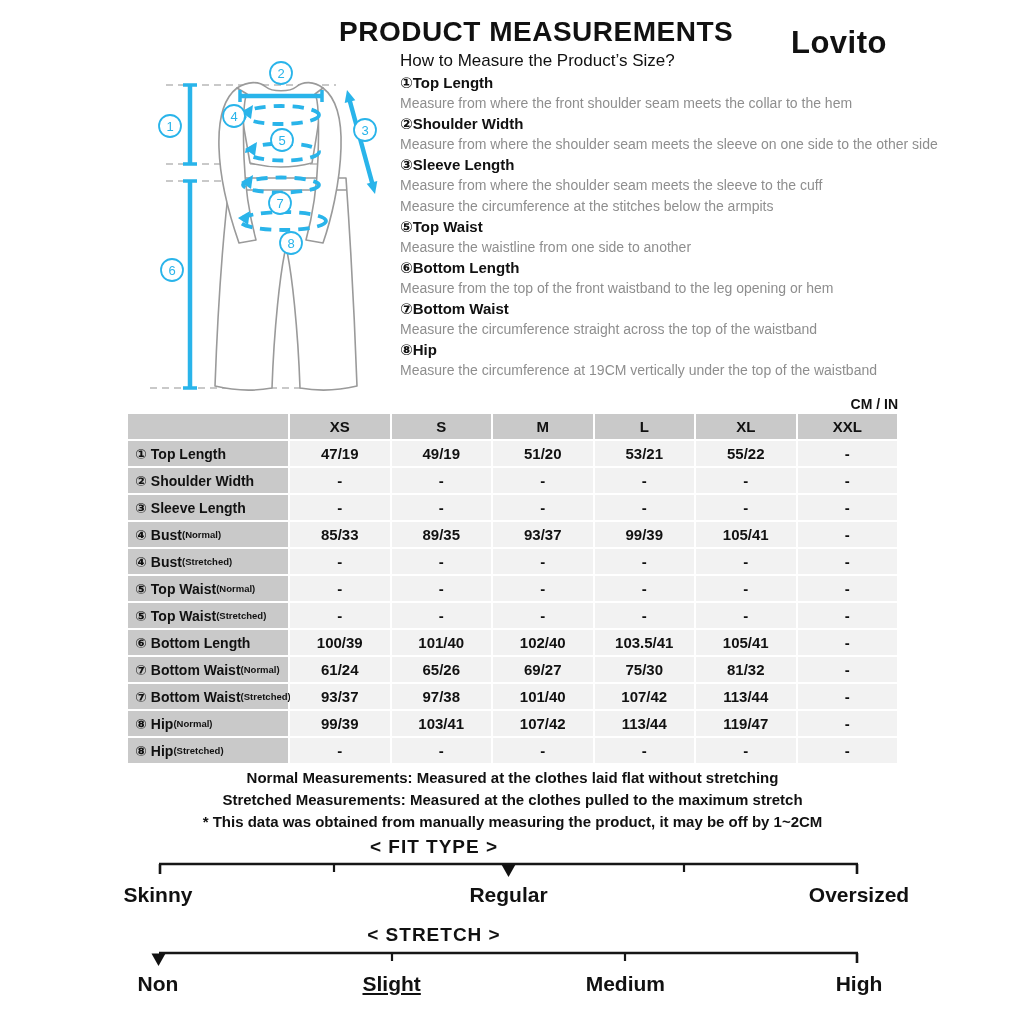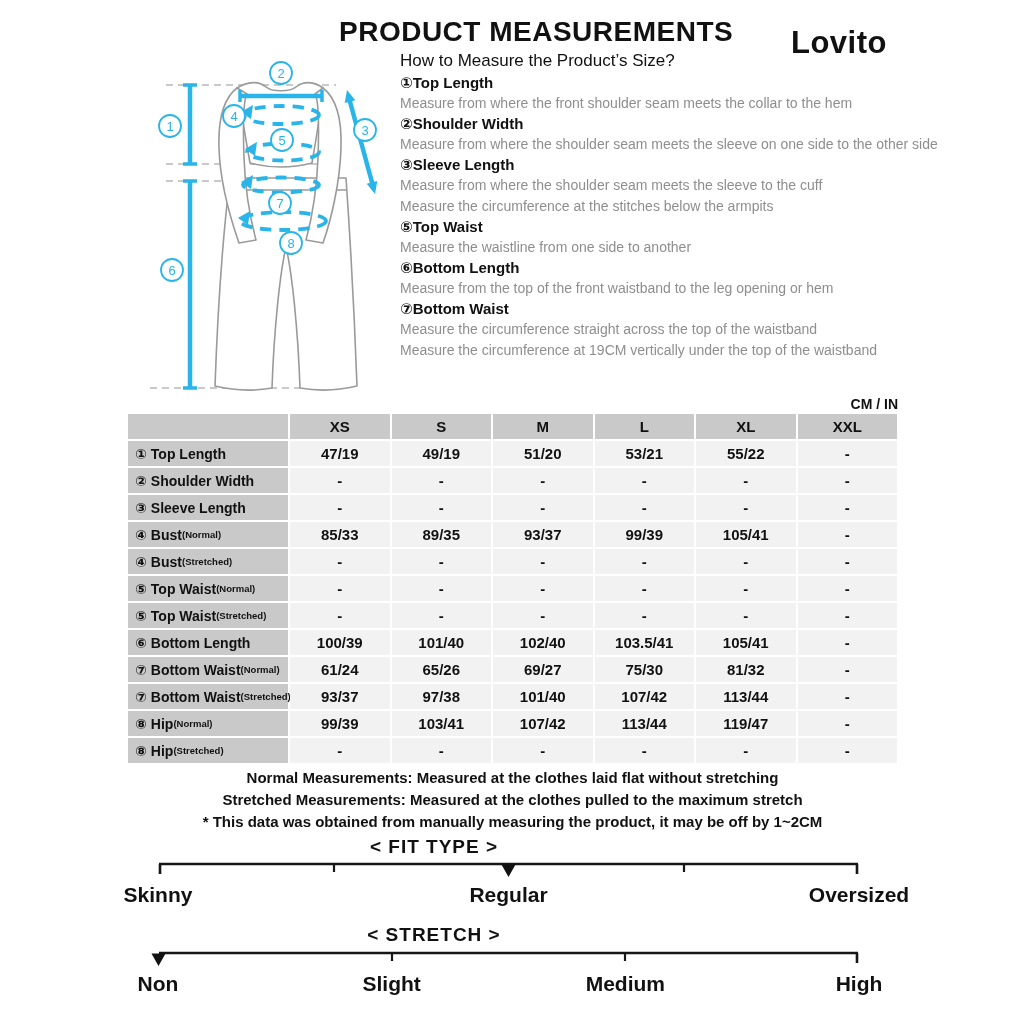--- a/index.html
+++ b/index.html
@@ -179,20 +179,21 @@
     <div class="g-head"><span class="g-num">⑥</span><span class="g-name">Bottom Length</span></div>
     <div class="g-desc">Measure from the top of the front waistband to the leg opening or hem</div>
   </div>
 
   <div class="g-item">
     <div class="g-head"><span class="g-num">⑦</span><span class="g-name">Bottom Waist</span></div>
     <div class="g-desc">Measure the circumference straight across the top of the waistband</div>
   </div>
 
   <div class="g-item">
+    <div class="g-head"><span class="g-num">⑧</span><span class="g-name">Hip</span></div>
     <div class="g-desc">Measure the circumference at 19CM vertically under the top of the waistband</div>
   </div>
 </div>
   </section>
 
   <div class="unit-label">CM / IN</div>
 
   <div class="size-table">
       <div class="cell head"></div>
       <div class="cell head">XS</div>
@@ -358,19 +359,19 @@
   <div class="scale-wrap stretch-wrap">
     <svg class="scale-svg" viewBox="-10 0 721 18">
       <path class="sline" d="M1,3 H700"></path>
       <path class="stick" d="M699,3 V13"></path>
       <path class="stick2" d="M234,3 V11"></path>
       <path class="stick2" d="M467,3 V11"></path>
       <polygon class="tri" points="-6.5,3.5 7.5,3.5 0.5,16"></polygon>
     </svg>
     <div class="scale-labels">
         <span class="scale-label" style="left: 0%;">Non</span>
-        <span class="scale-label" style="left: 33.3333%;">Slight</span>
+        <span class="scale-label" style="left: 33.3333%; text-decoration: underline;">Slight</span>
         <span class="scale-label" style="left: 66.6667%;">Medium</span>
         <span class="scale-label" style="left: 100%;">High</span>
       </div>
   </div>
 
 </div>
 
 </body></html>

